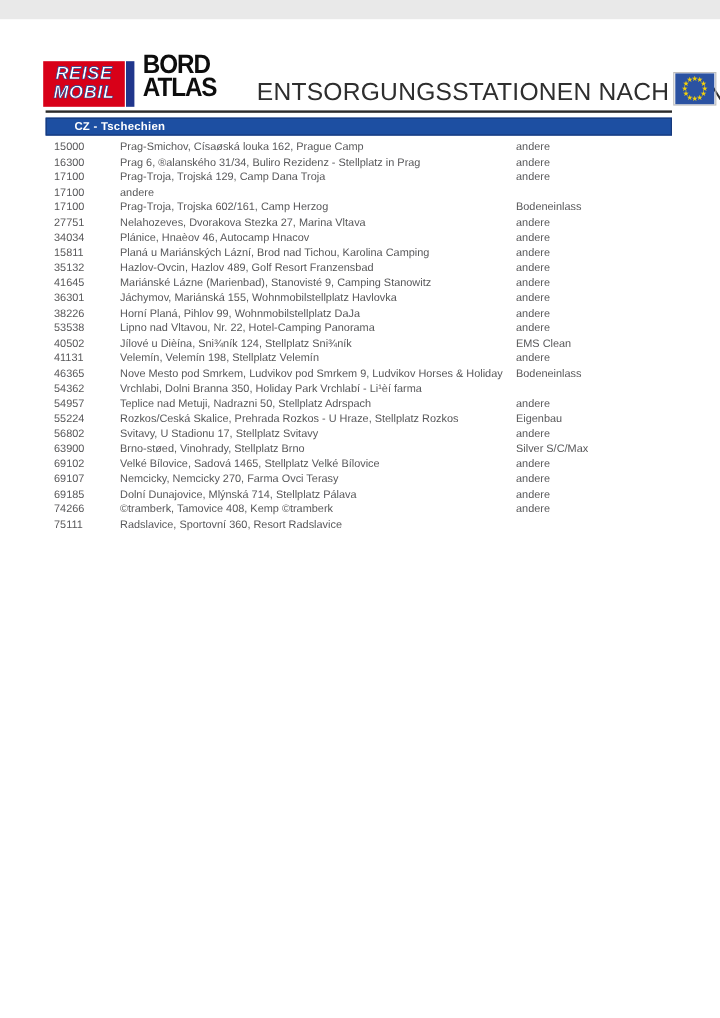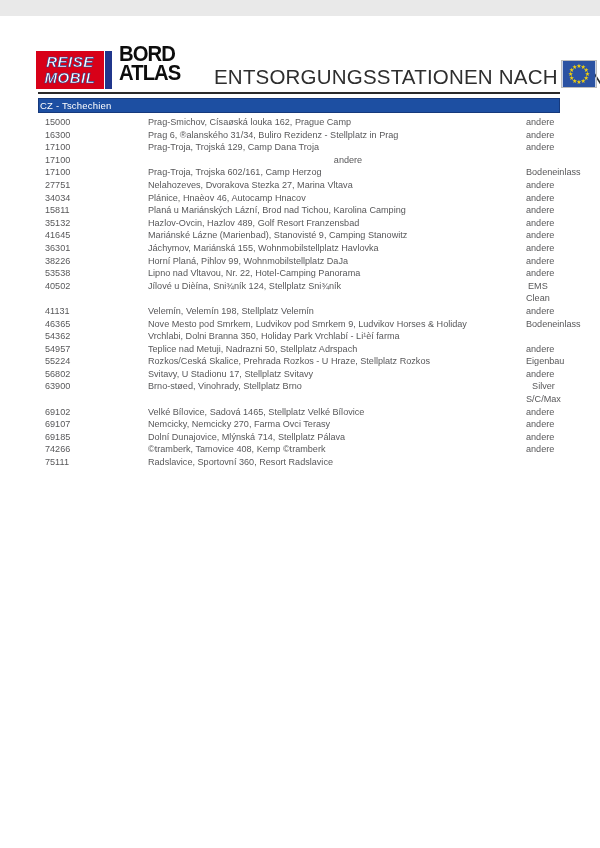--- a/index.html
+++ b/index.html
@@ -59,35 +59,35 @@
   }
 
   
   .section-bar{
     position:absolute;left:38px;top:82px;width:522px;height:15px;
     background:#1d4fa2;
     border:1px solid #16397c;
     box-sizing:border-box;
   }
   .section-bar .label{
-    font-size:9.5px;font-weight:normal;color:#ffffff;
-    line-height:13px;padding-left:1px;
+    font-size:9.5px;font-weight:bold;color:#ffffff;
+    line-height:13px;padding-left:23px;
     letter-spacing:0.2px;
   }
 
   
   .list{
     position:absolute;left:45px;top:100px;width:503px;
     font-size:9.1px;line-height:12.6px;
     color:#58585a;
   }
-  .row{display:flex;align-items:flex-start;gap:48px;}
+  .row{display:flex;align-items:flex-start;}
   .plz{width:55px;flex:0 0 55px;}
   .addr{width:330px;flex:0 0 330px;}
-  .type{flex:1 1 auto;text-align:center;}
+  .type{flex:1 1 auto;text-align:left;}
 </style>
 </head>
 <body>
 
 <div class="page">
 
   <div class="logo-reise">
     <div class="redbox">
       <span>REISE</span>
       <span>MOBIL</span>

